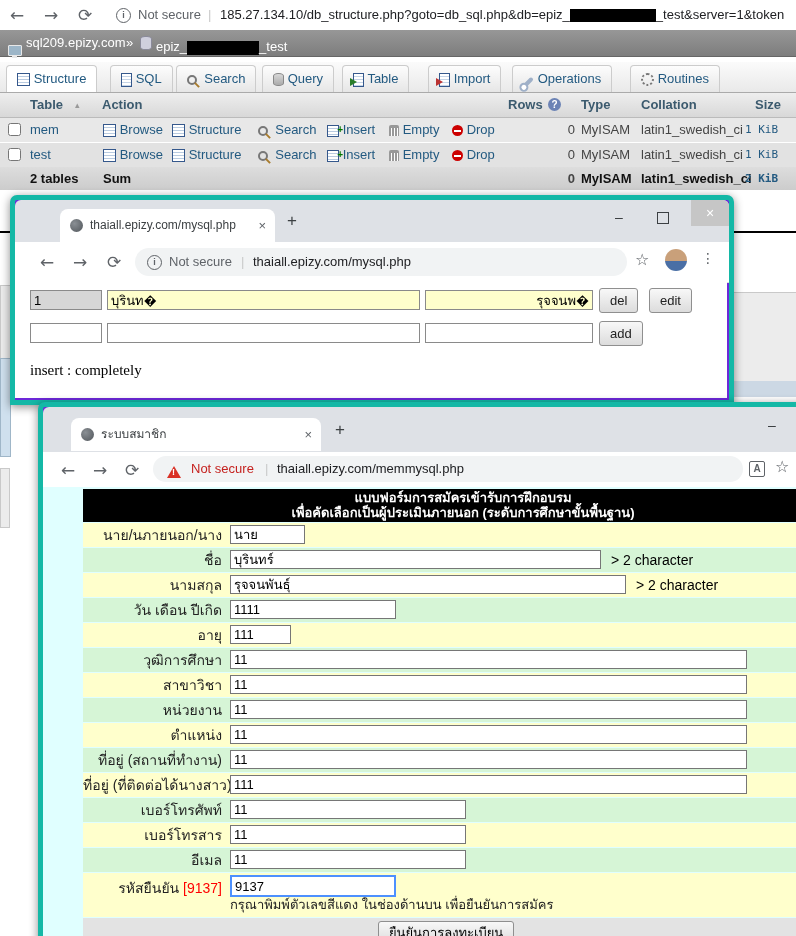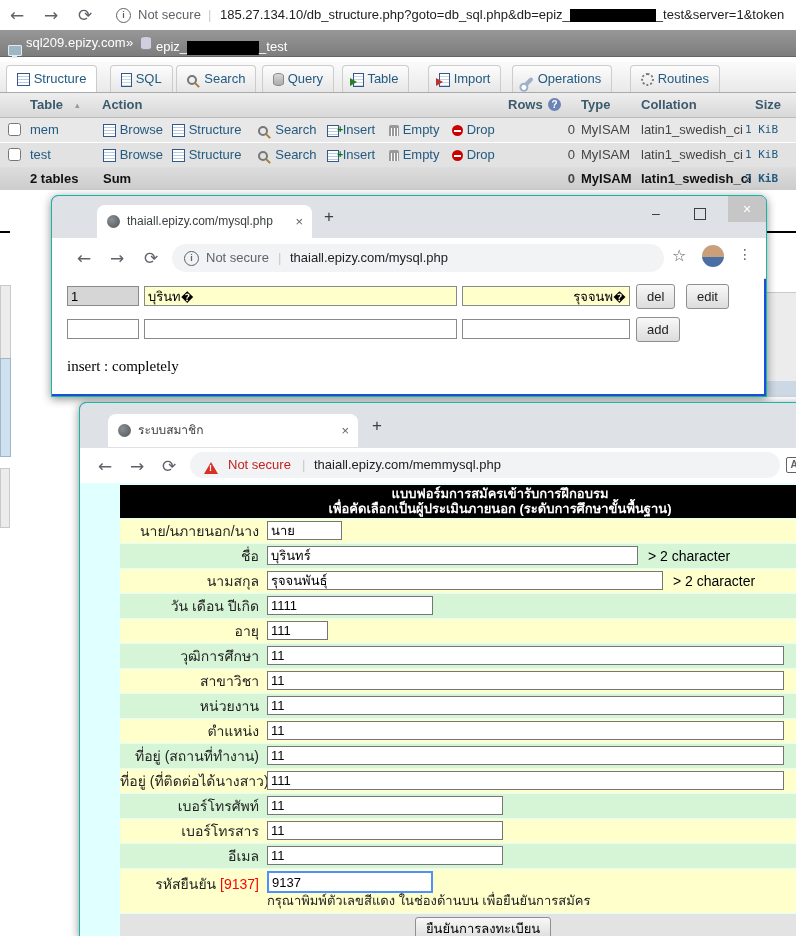--- a/index.html
+++ b/index.html
@@ -62,21 +62,21 @@
   .empty-ic{width:10px;height:8px;background:repeating-linear-gradient(to right,#999 0 2px,#fff 2px 3px);border-top:3px solid #999;border-radius:2px 2px 0 0;}
   .chk{width:13px;height:13px;margin:0;vertical-align:middle;}
 
   
   .fragline{background:#000;height:2px;}
   .fraggray{background:#ececec;border:1px solid #c9c9c9;}
   .fragblue{background:#ccd8e4;}
   .fragblue2{background:#cfe0ee;border:1px solid #9fb6c8;}
 
   
-  .win{background:#1d4ed8;box-shadow:0 2px 10px rgba(0,0,0,.45);border:1px solid #14b8a6;border-radius:7px 7px 0 0;margin-left:41px;}
+  .win{background:#6d28d9;box-shadow:0 2px 10px rgba(0,0,0,.45);border:5px solid #14b8a6;border-radius:7px 7px 0 0;}
   .tabstrip{position:absolute;left:0;top:0;width:100%;height:42px;background:#dee1e6;border-radius:6px 6px 0 0;}
   .btab{position:absolute;top:9px;height:33px;background:#fff;border-radius:8px 8px 0 0;line-height:33px;color:#3c4043;font-size:12px;}
   .globe-ic{width:13px;height:13px;border-radius:50%;background:radial-gradient(circle at 35% 35%,#8a8f94,#50555a);}
   .tabx{color:#5f6368;font-size:13px;}
   .winbtn{color:#3c4043;font-size:14px;line-height:20px;text-align:center;}
   .winclose{background:#c6c6c6;color:#fff;}
   .addrbar{position:absolute;left:0;width:100%;background:#fff;border-bottom:1px solid #dcdcdc;}
   .omni{position:absolute;background:#f1f3f4;border-radius:14px;}
   .warn-ic{width:0;height:0;border-left:7px solid transparent;border-right:7px solid transparent;border-bottom:12px solid #d93025;position:relative;}
   .warn-ic::after{content:"!";position:absolute;left:-2px;top:1px;color:#fff;font-size:9px;font-weight:bold;}

